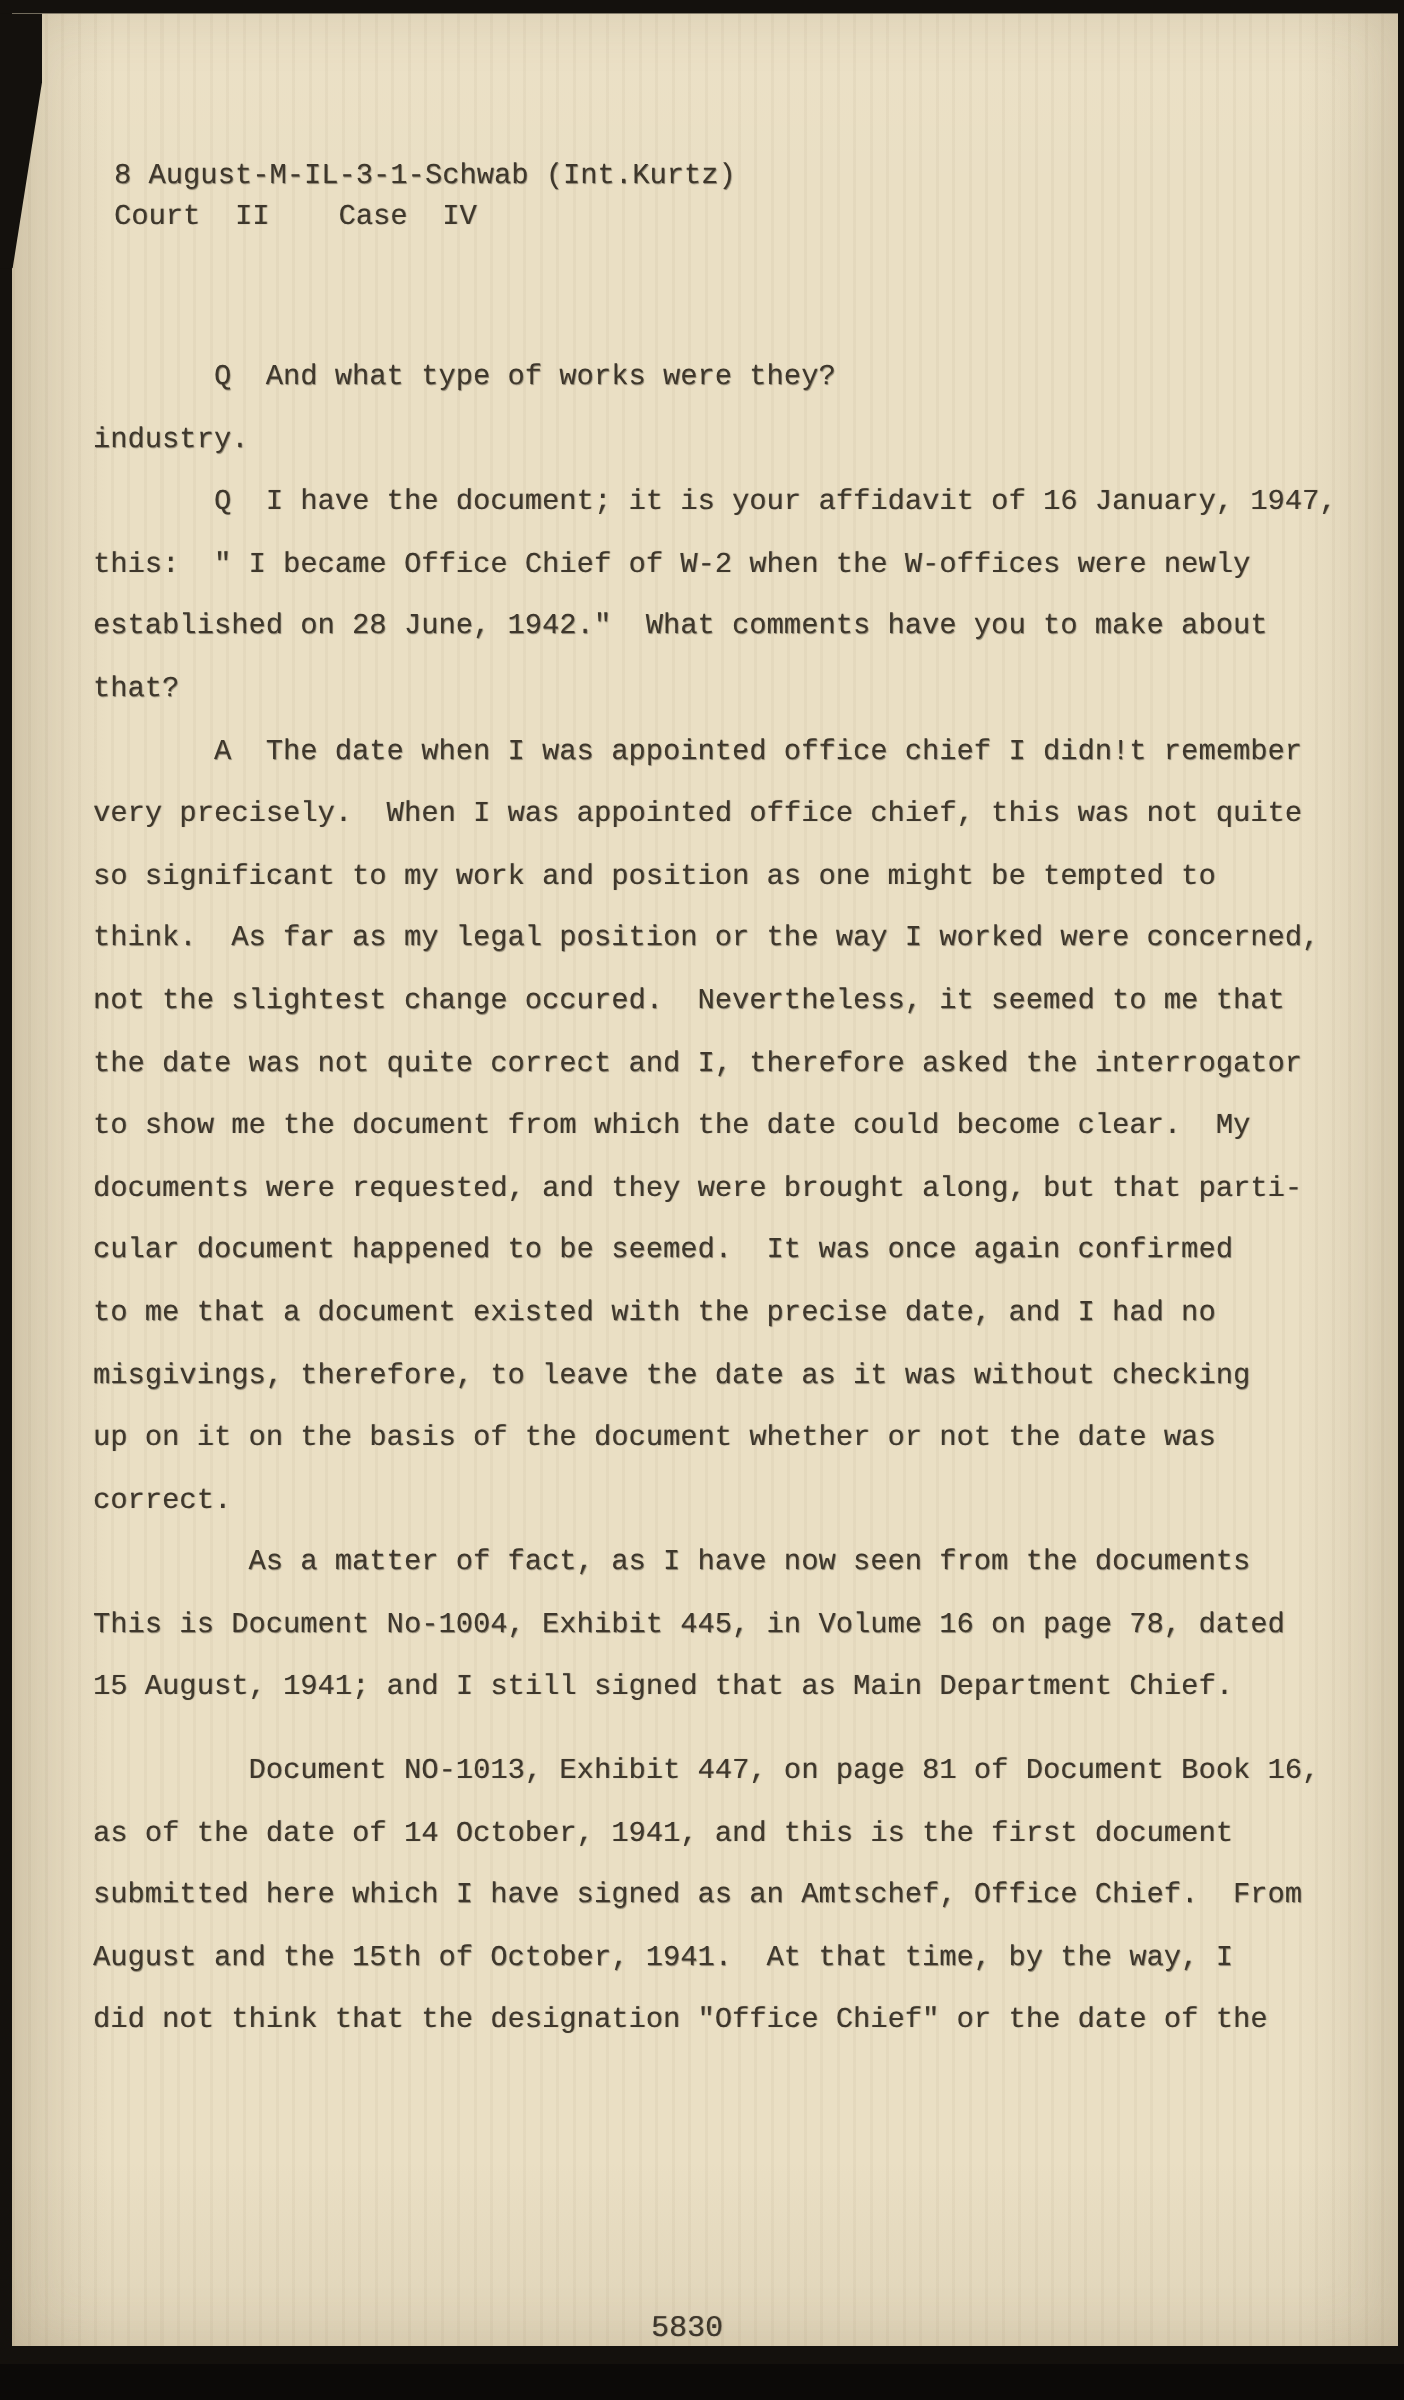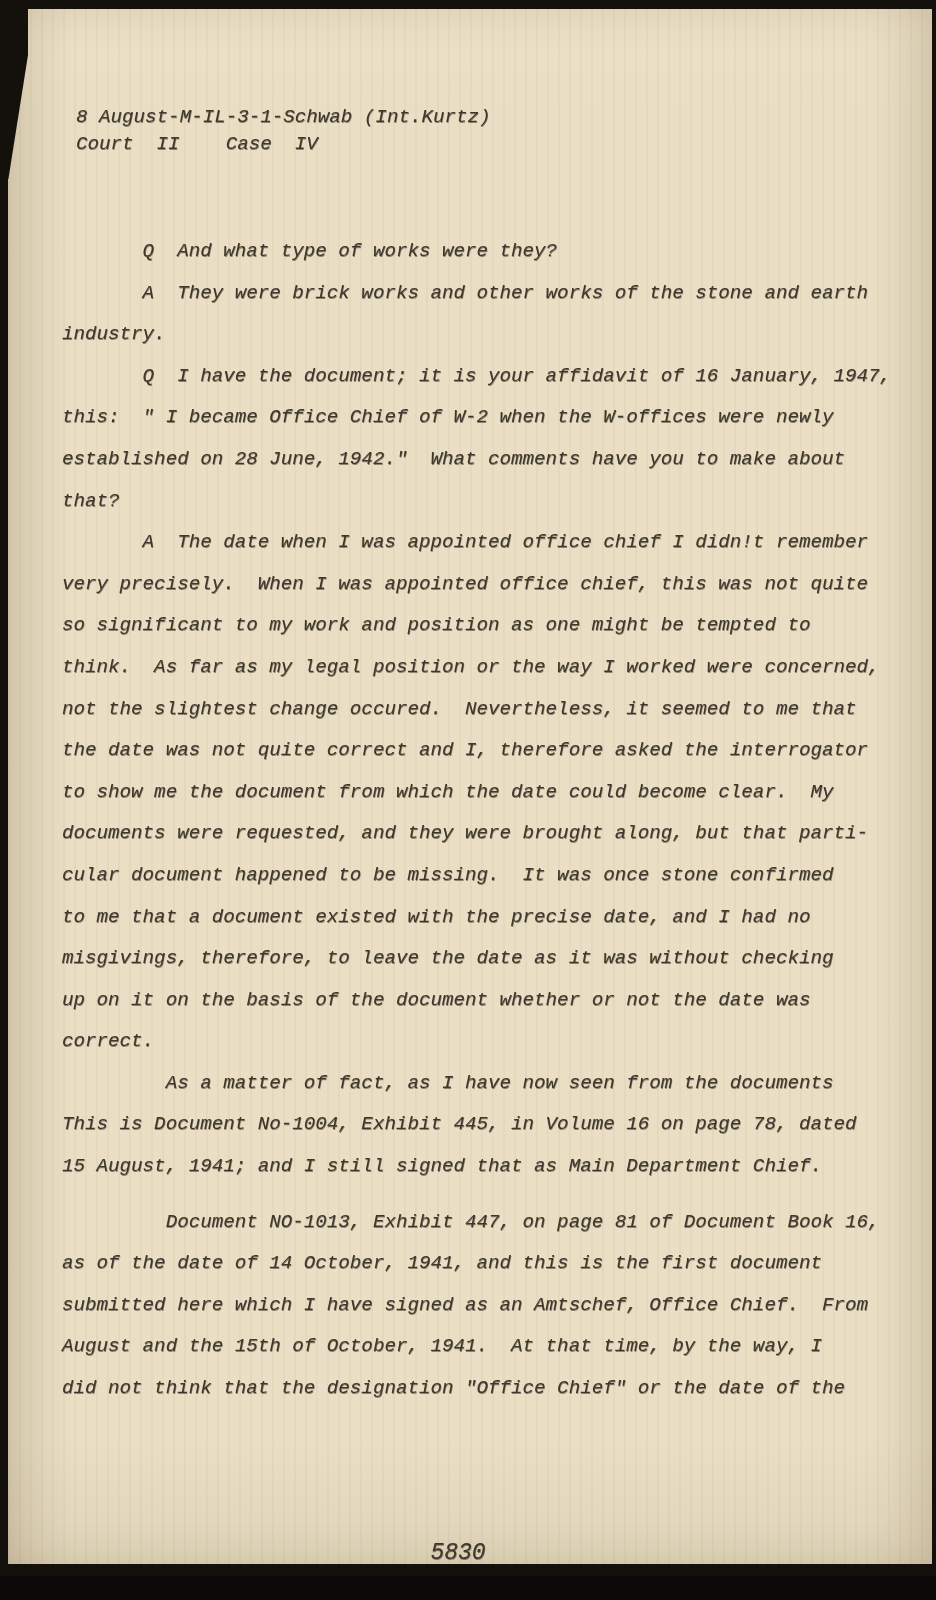--- a/index.html
+++ b/index.html
@@ -7,21 +7,20 @@
     padding: 0;
     background: #0c0a08;
   }
   .scan {
     position: relative;
     width: 936px;
     height: 1576px;
     overflow: hidden;
     background: #14110d;
     font-family: "Liberation Mono", "DejaVu Sans Mono", monospace;
-    font-style: italic;
   }
   
   .paper {
     position: absolute;
     left: 8px;
     top: 9px;
     right: 4px;
     bottom: 12px;
     background-color: var(--paper, #eadfc4);
     background-image:
@@ -72,57 +71,56 @@
   }
   .para-spaced {
     margin-top: 14px;
   }
   .page-number {
     position: absolute;
     left: 0;
     width: 916px;
     top: 1541px;
     text-align: center;
-    font-size: 23px;
+    font-size: 20px;
     line-height: 24px;
   }
 </style>
 </head>
 <body>
 
 <div class="scan" style="--paper: #eadfc4; --ink: #3e372c; background: rgb(20, 17, 13);">
   <div class="paper"></div>
   <div class="corner-wedge"></div>
 
   <div class="header ink"><div>8 August-M-IL-3-1-Schwab (Int.Kurtz)</div><div>Court  II    Case  IV</div></div>
 
   <div class="body-text ink">
       <div class="para">
         <div class="line">       Q  And what type of works were they?</div>
       </div>
       <div class="para">
-        <div class="line">       A  They were brick works and other works of the stone and earth</div>
         <div class="line">industry.</div>
       </div>
       <div class="para">
         <div class="line">       Q  I have the document; it is your affidavit of 16 January, 1947,</div>
         <div class="line">this:  " I became Office Chief of W-2 when the W-offices were newly</div>
         <div class="line">established on 28 June, 1942."  What comments have you to make about</div>
         <div class="line">that?</div>
       </div>
       <div class="para">
         <div class="line">       A  The date when I was appointed office chief I didn!t remember</div>
         <div class="line">very precisely.  When I was appointed office chief, this was not quite</div>
         <div class="line">so significant to my work and position as one might be tempted to</div>
         <div class="line">think.  As far as my legal position or the way I worked were concerned,</div>
         <div class="line">not the slightest change occured.  Nevertheless, it seemed to me that</div>
         <div class="line">the date was not quite correct and I, therefore asked the interrogator</div>
         <div class="line">to show me the document from which the date could become clear.  My</div>
         <div class="line">documents were requested, and they were brought along, but that parti-</div>
-        <div class="line">cular document happened to be missing.  It was once stone confirmed</div>
+        <div class="line">cular document happened to be seemed.  It was once again confirmed</div>
         <div class="line">to me that a document existed with the precise date, and I had no</div>
         <div class="line">misgivings, therefore, to leave the date as it was without checking</div>
         <div class="line">up on it on the basis of the document whether or not the date was</div>
         <div class="line">correct.</div>
       </div>
       <div class="para">
         <div class="line">         As a matter of fact, as I have now seen from the documents</div>
         <div class="line">This is Document No-1004, Exhibit 445, in Volume 16 on page 78, dated</div>
         <div class="line">15 August, 1941; and I still signed that as Main Department Chief.</div>
       </div>

